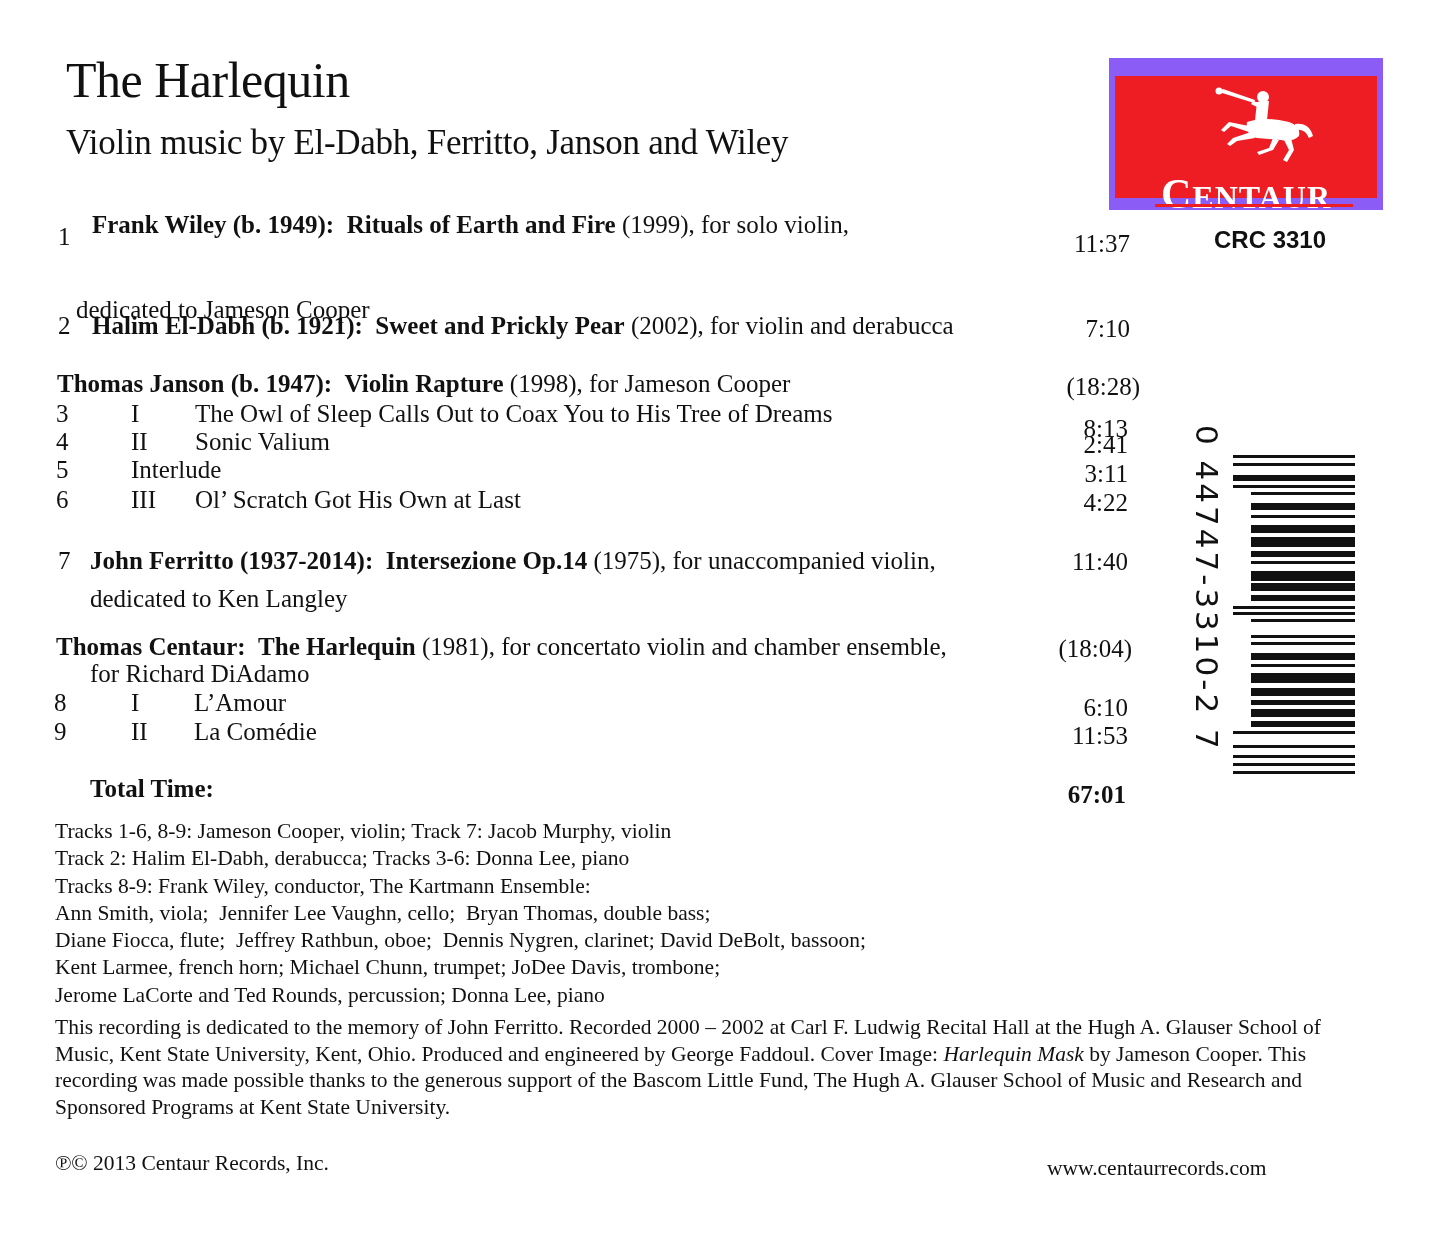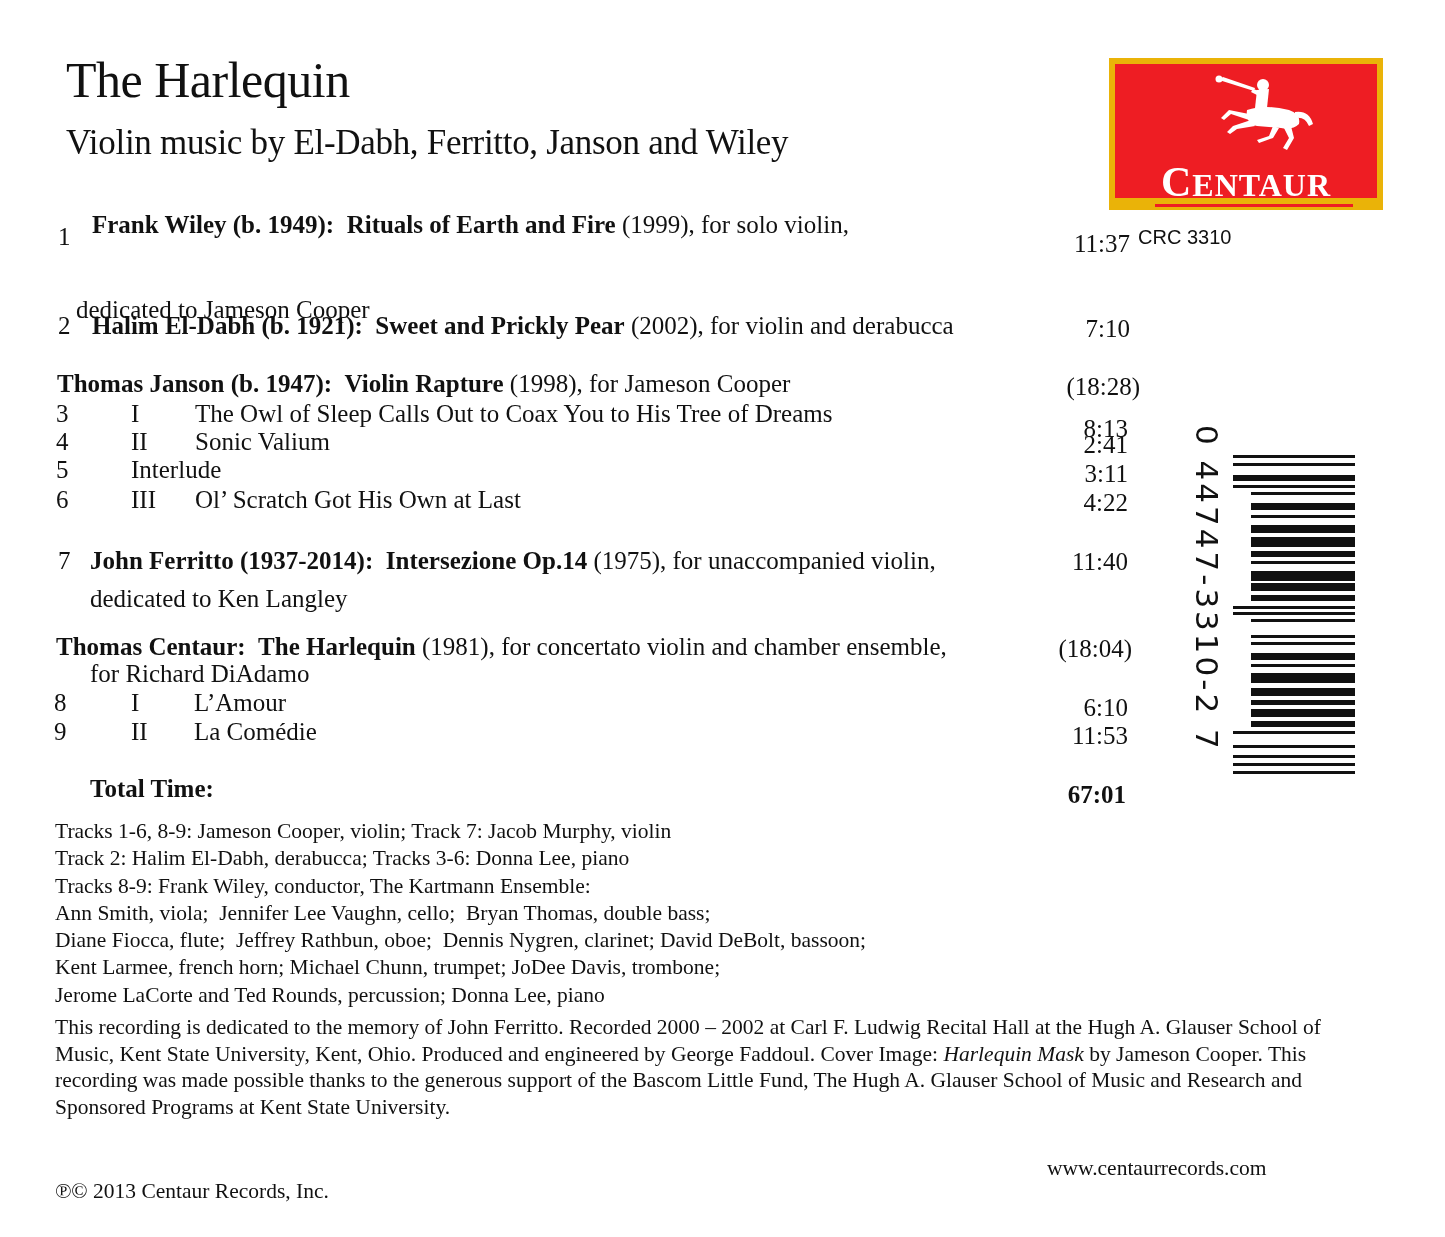--- a/index.html
+++ b/index.html
@@ -7,51 +7,51 @@
     width: 1445px; height: 1237px; position: relative; overflow: hidden;
     font-family: "Liberation Serif", "DejaVu Serif", serif;
     color: #111111;
   }
   .abs { position: absolute; }
   .title { left: 66px; top: 52px; font-size: 50px; line-height: 56px; letter-spacing: -0.5px; }
   .subtitle { left: 66px; top: 122px; font-size: 35px; line-height: 42px; letter-spacing: -0.3px; }
 
   .logo {
     left: 1109px; top: 58px; width: 274px; height: 152px;
-    background: #eab308; box-sizing: border-box; padding: 6px 6px 12px 6px;
+    background: #8b5cf6; box-sizing: border-box; padding: 18px 6px 12px 6px;
   }
   .logo-inner {
     width: 100%; height: 100%; background: #ee1d23; position: relative;
   }
   .logo-underline { position: absolute; left: 40px; right: 24px; bottom: -9px; height: 3px; background: #ee1d23; }
   .logo-centaur { position: absolute; left: 92px; top: 10px; width: 110px; height: 78px; }
   .logo-word {
     position: absolute; left: 0; right: 0; top: 94px; text-align: center;
     color: #ffffff; font-weight: bold; font-size: 32px; letter-spacing: 1px;
     font-family: "Liberation Serif", serif;
   }
   .logo-word .big { font-size: 42px; }
 
-  .catalog { left: 1138px; top: 226px; font-family: "Liberation Sans", sans-serif; font-weight: normal; font-size: 20px; }
+  .catalog { left: 1214px; top: 226px; font-family: "Liberation Sans", sans-serif; font-weight: bold; font-size: 24px; }
 
   .row { position: absolute; font-size: 25px; line-height: 29px; white-space: nowrap; }
   .b { font-weight: bold; }
   .time { position: absolute; font-size: 25px; line-height: 29px; text-align: right; width: 90px; }
 
   .barcode { left: 1185px; top: 425px; width: 180px; height: 370px; }
   .bc-digits {
     position: absolute; left: 0; top: 0; width: 40px; height: 370px;
     writing-mode: vertical-rl; font-family: "DejaVu Sans", sans-serif; font-size: 31px;
     letter-spacing: 3px; color: #111;
   }
   .bc-bars { position: absolute; left: 48px; top: 30px; width: 122px; height: 340px; }
 
   .credits { left: 55px; top: 818px; font-size: 21.5px; line-height: 27.3px; white-space: pre; }
   .notes { left: 55px; top: 1014px; width: 1290px; font-size: 21.5px; line-height: 26.5px; }
-  .copyright { left: 55px; top: 1151px; font-size: 21.5px; margin-top: 28px; }
+  .copyright { left: 55px; top: 1151px; font-size: 21.5px; }
   .website { left: 1047px; top: 1156px; font-size: 21.5px; }
 </style>
 </head>
 <body>
 
 <div class="abs title">The Harlequin</div>
 <div class="abs subtitle">Violin music by El-Dabh, Ferritto, Janson and Wiley</div>
 
 <div class="abs logo">
   <div class="logo-inner">

